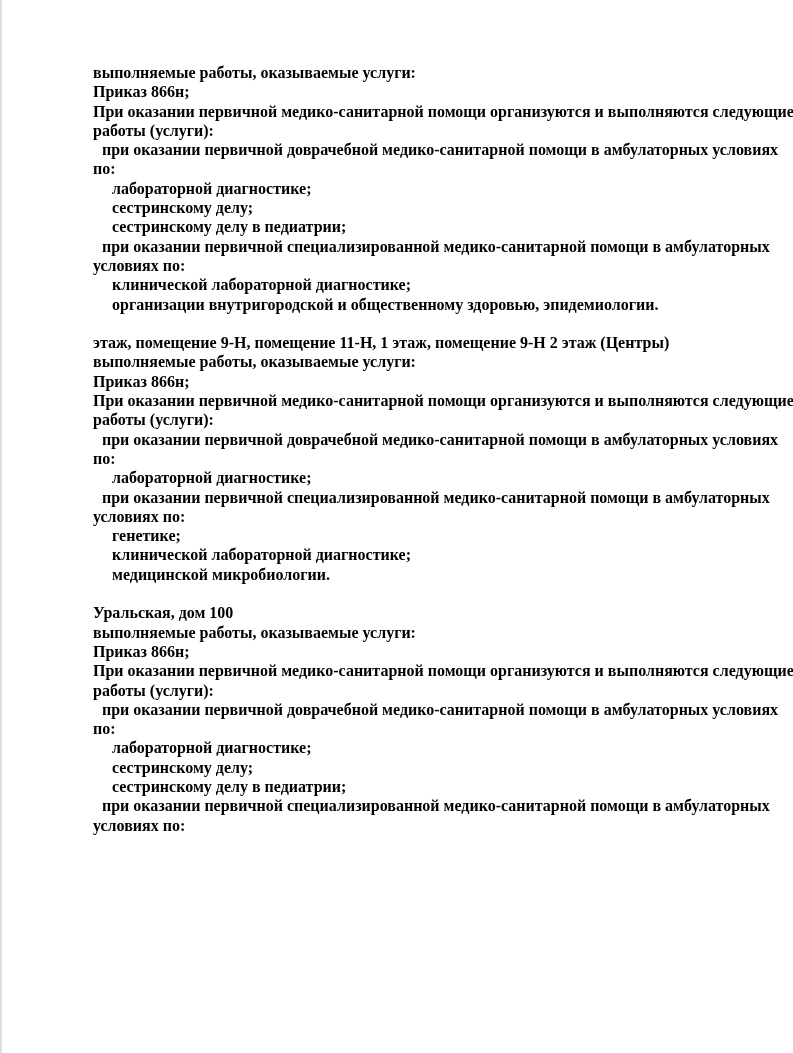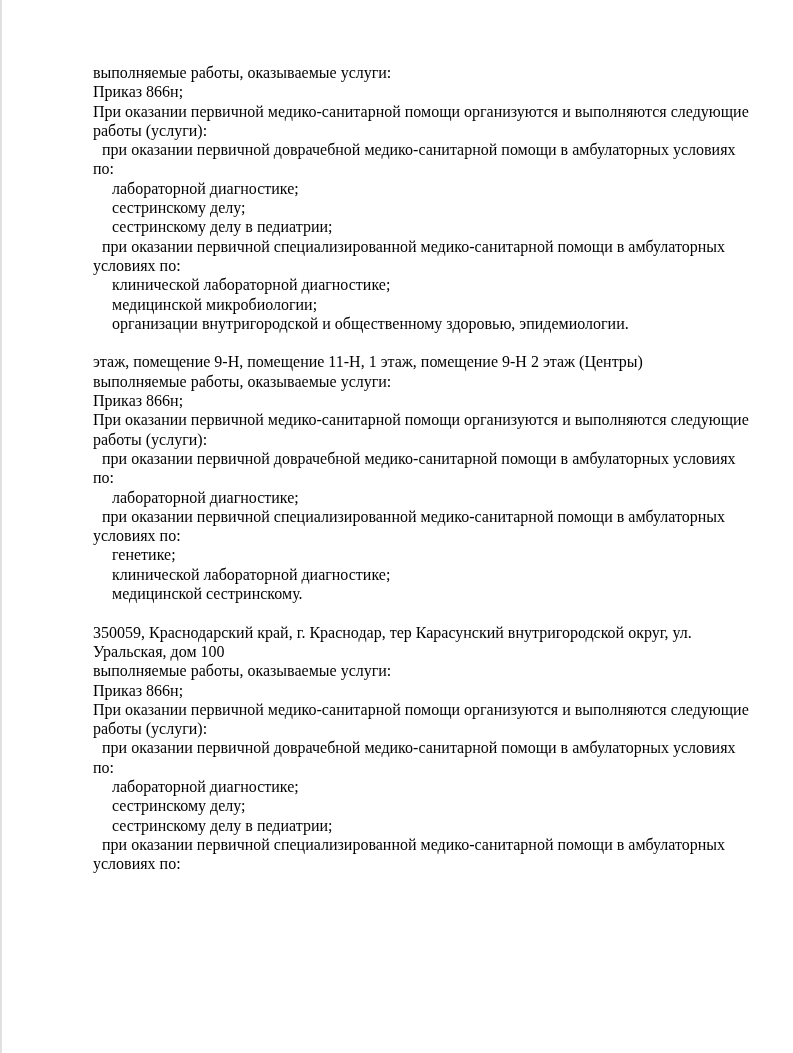--- a/index.html
+++ b/index.html
@@ -19,20 +19,21 @@
   .page-edge-line {
     position: absolute;
     left: 0;
     top: 0;
     width: 2px;
     height: 100%;
     background: #e0e0e0;
   }
   .doc {
     padding: 63px 48px 0 93px;
+    font-weight: bold;
   }
   .section { }
   .section + .section {
     margin-top: 19.3px;
   }
   .line {
     line-height: 19.3px;
     white-space: pre;
   }
   .indent-0 { padding-left: 0; }
@@ -51,40 +52,38 @@
       <div class="line indent-0">При оказании первичной медико-санитарной помощи организуются и выполняются следующие</div>
       <div class="line indent-0">работы (услуги):</div>
       <div class="line indent-1">при оказании первичной доврачебной медико-санитарной помощи в амбулаторных условиях</div>
       <div class="line indent-0">по:</div>
       <div class="line indent-2">лабораторной диагностике;</div>
       <div class="line indent-2">сестринскому делу;</div>
       <div class="line indent-2">сестринскому делу в педиатрии;</div>
       <div class="line indent-1">при оказании первичной специализированной медико-санитарной помощи в амбулаторных</div>
       <div class="line indent-0">условиях по:</div>
       <div class="line indent-2">клинической лабораторной диагностике;</div>
-      <div class="line indent-2">медицинской микробиологии;</div>
       <div class="line indent-2">организации внутригородской и общественному здоровью, эпидемиологии.</div>
     </div>
     <div class="section">
       <div class="line indent-0">этаж, помещение 9-Н, помещение 11-Н, 1 этаж, помещение 9-Н 2 этаж (Центры)</div>
       <div class="line indent-0">выполняемые работы, оказываемые услуги:</div>
       <div class="line indent-0">Приказ 866н;</div>
       <div class="line indent-0">При оказании первичной медико-санитарной помощи организуются и выполняются следующие</div>
       <div class="line indent-0">работы (услуги):</div>
       <div class="line indent-1">при оказании первичной доврачебной медико-санитарной помощи в амбулаторных условиях</div>
       <div class="line indent-0">по:</div>
       <div class="line indent-2">лабораторной диагностике;</div>
       <div class="line indent-1">при оказании первичной специализированной медико-санитарной помощи в амбулаторных</div>
       <div class="line indent-0">условиях по:</div>
       <div class="line indent-2">генетике;</div>
       <div class="line indent-2">клинической лабораторной диагностике;</div>
-      <div class="line indent-2">медицинской сестринскому.</div>
+      <div class="line indent-2">медицинской микробиологии.</div>
     </div>
     <div class="section">
-      <div class="line indent-0">350059, Краснодарский край, г. Краснодар, тер Карасунский внутригородской округ, ул.</div>
       <div class="line indent-0">Уральская, дом 100</div>
       <div class="line indent-0">выполняемые работы, оказываемые услуги:</div>
       <div class="line indent-0">Приказ 866н;</div>
       <div class="line indent-0">При оказании первичной медико-санитарной помощи организуются и выполняются следующие</div>
       <div class="line indent-0">работы (услуги):</div>
       <div class="line indent-1">при оказании первичной доврачебной медико-санитарной помощи в амбулаторных условиях</div>
       <div class="line indent-0">по:</div>
       <div class="line indent-2">лабораторной диагностике;</div>
       <div class="line indent-2">сестринскому делу;</div>
       <div class="line indent-2">сестринскому делу в педиатрии;</div>

